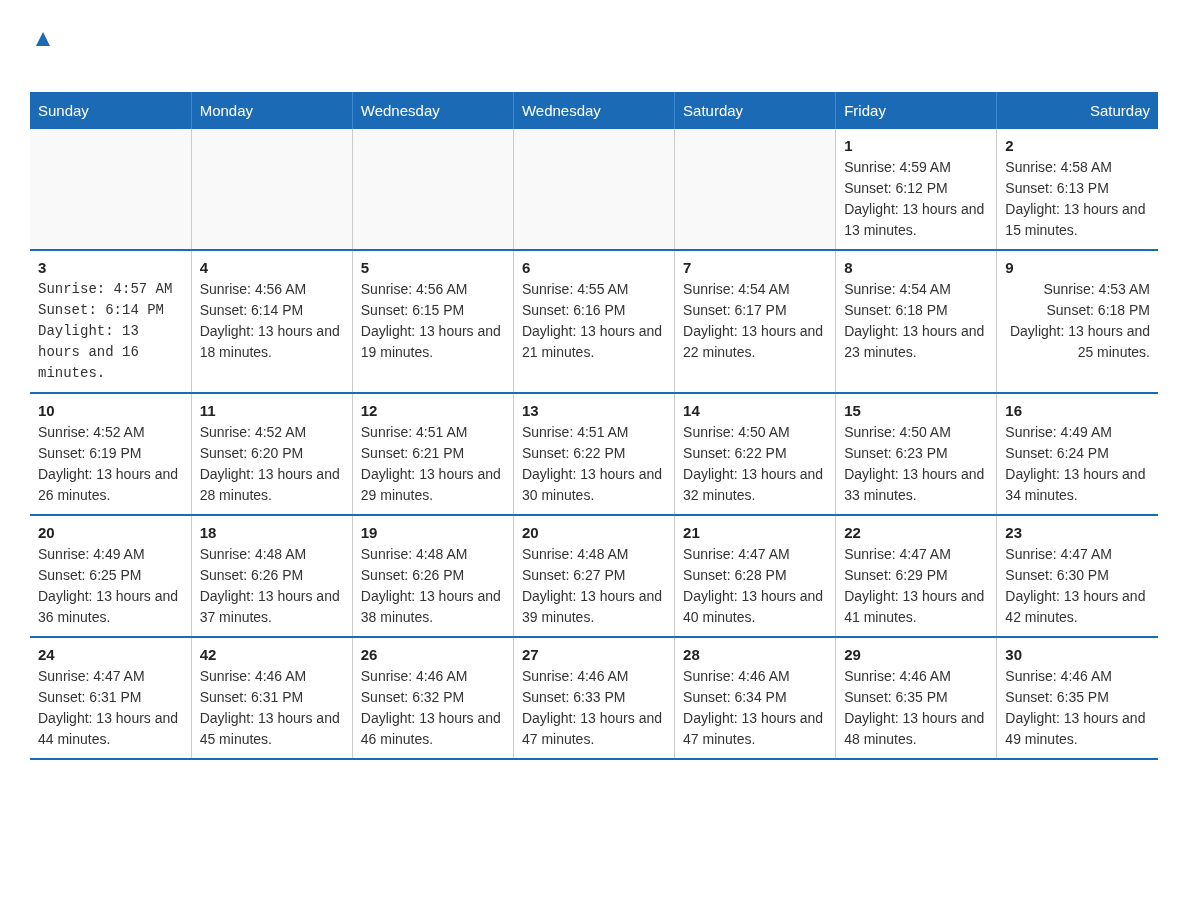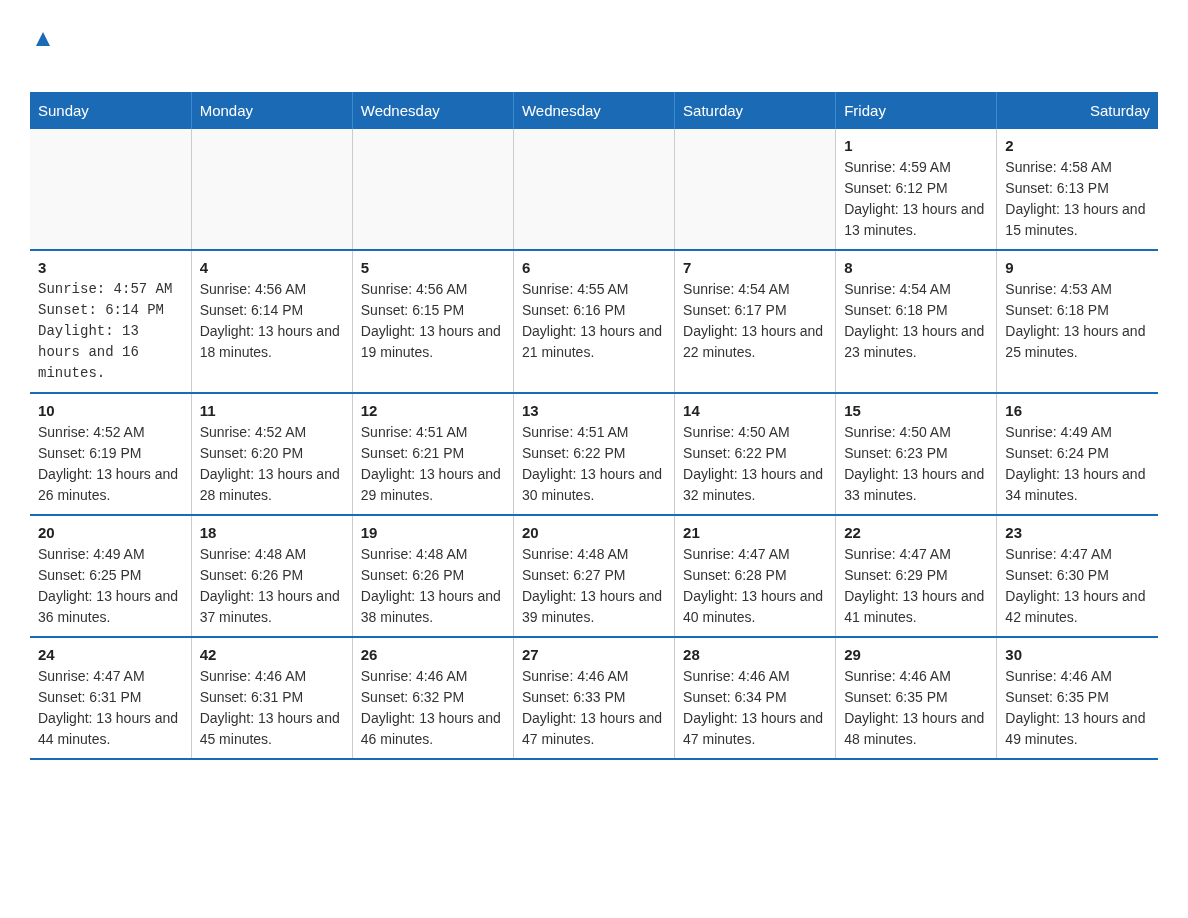--- a/index.html
+++ b/index.html
@@ -178,21 +178,21 @@
 Daylight: 13 hours and 22 minutes.</div>
         </td>
         <td>
           <span class="day-number">8</span>
           <div class="day-info" style="white-space: pre-line;">Sunrise: 4:54 AM
 Sunset: 6:18 PM
 Daylight: 13 hours and 23 minutes.</div>
         </td>
         <td>
           <span class="day-number">9</span>
-          <div class="day-info" style="white-space: pre-line;">Sunrise: 4:53 AM
+          <div class="day-info" style="white-space: pre-line; text-align: right;">Sunrise: 4:53 AM
 Sunset: 6:18 PM
 Daylight: 13 hours and 25 minutes.</div>
         </td>
       </tr>
       <tr>
         <td>
           <span class="day-number">10</span>
           <div class="day-info" style="white-space: pre-line;">Sunrise: 4:52 AM
 Sunset: 6:19 PM
 Daylight: 13 hours and 26 minutes.</div>

